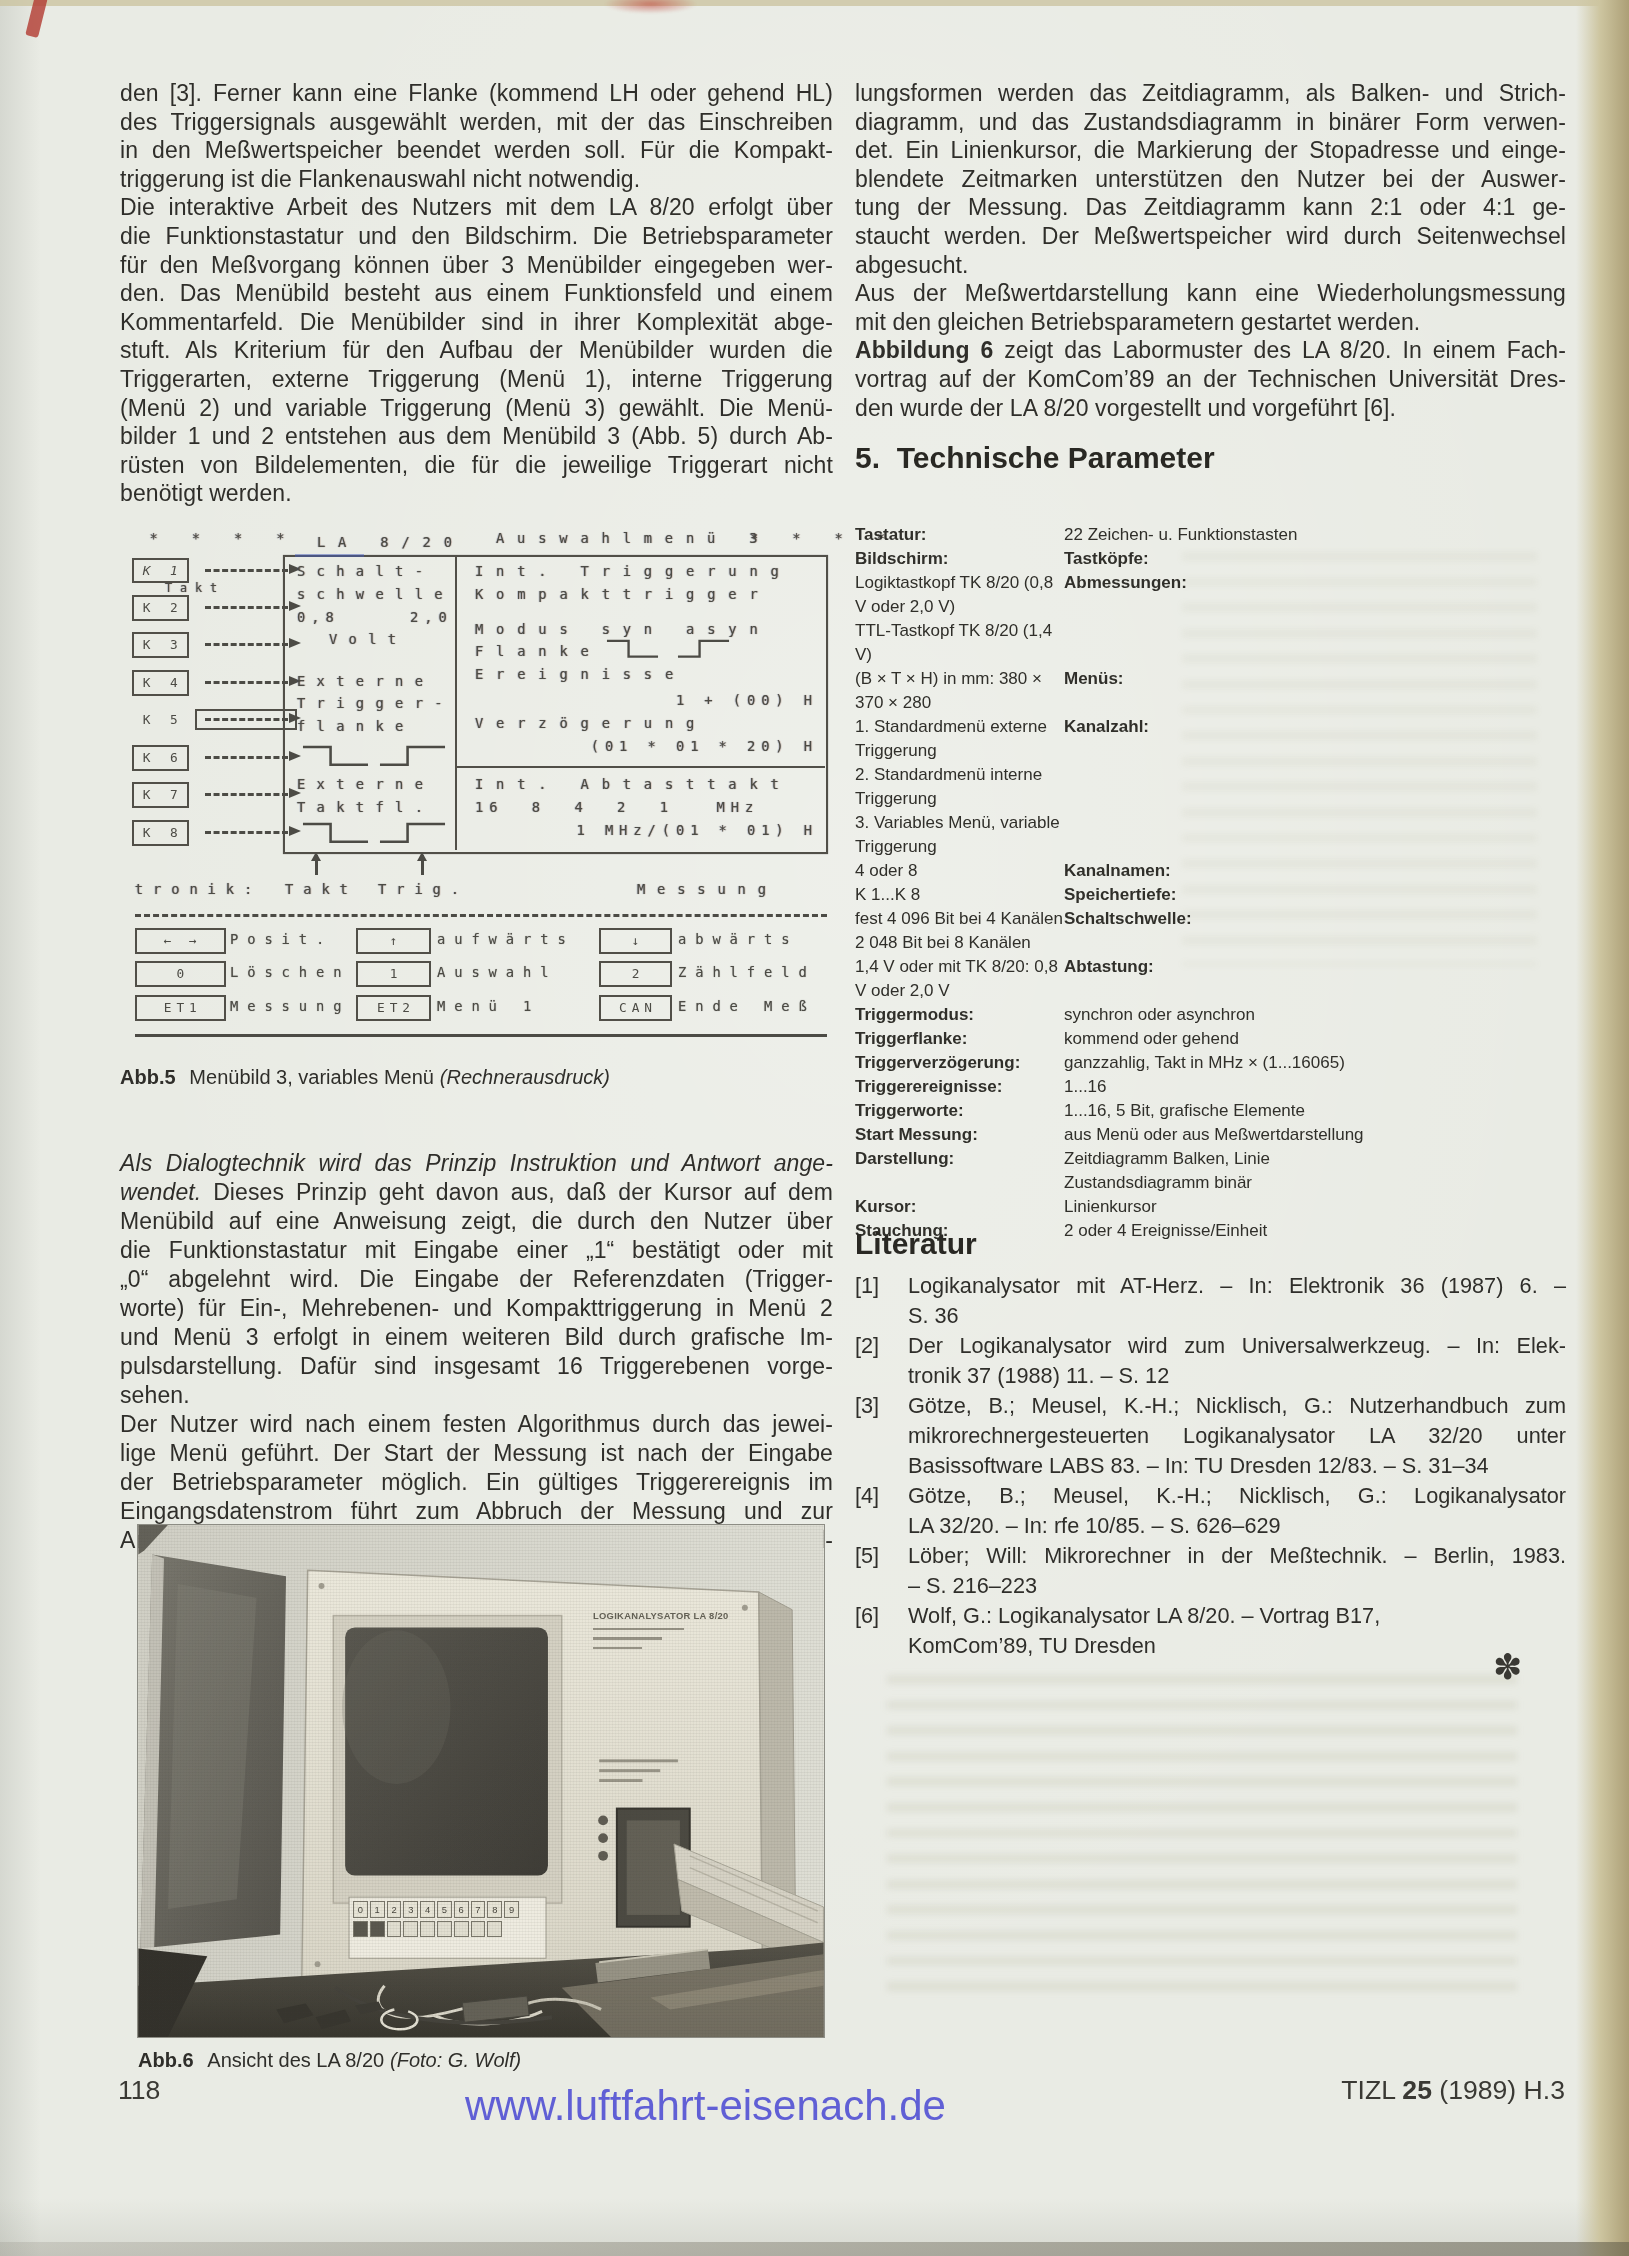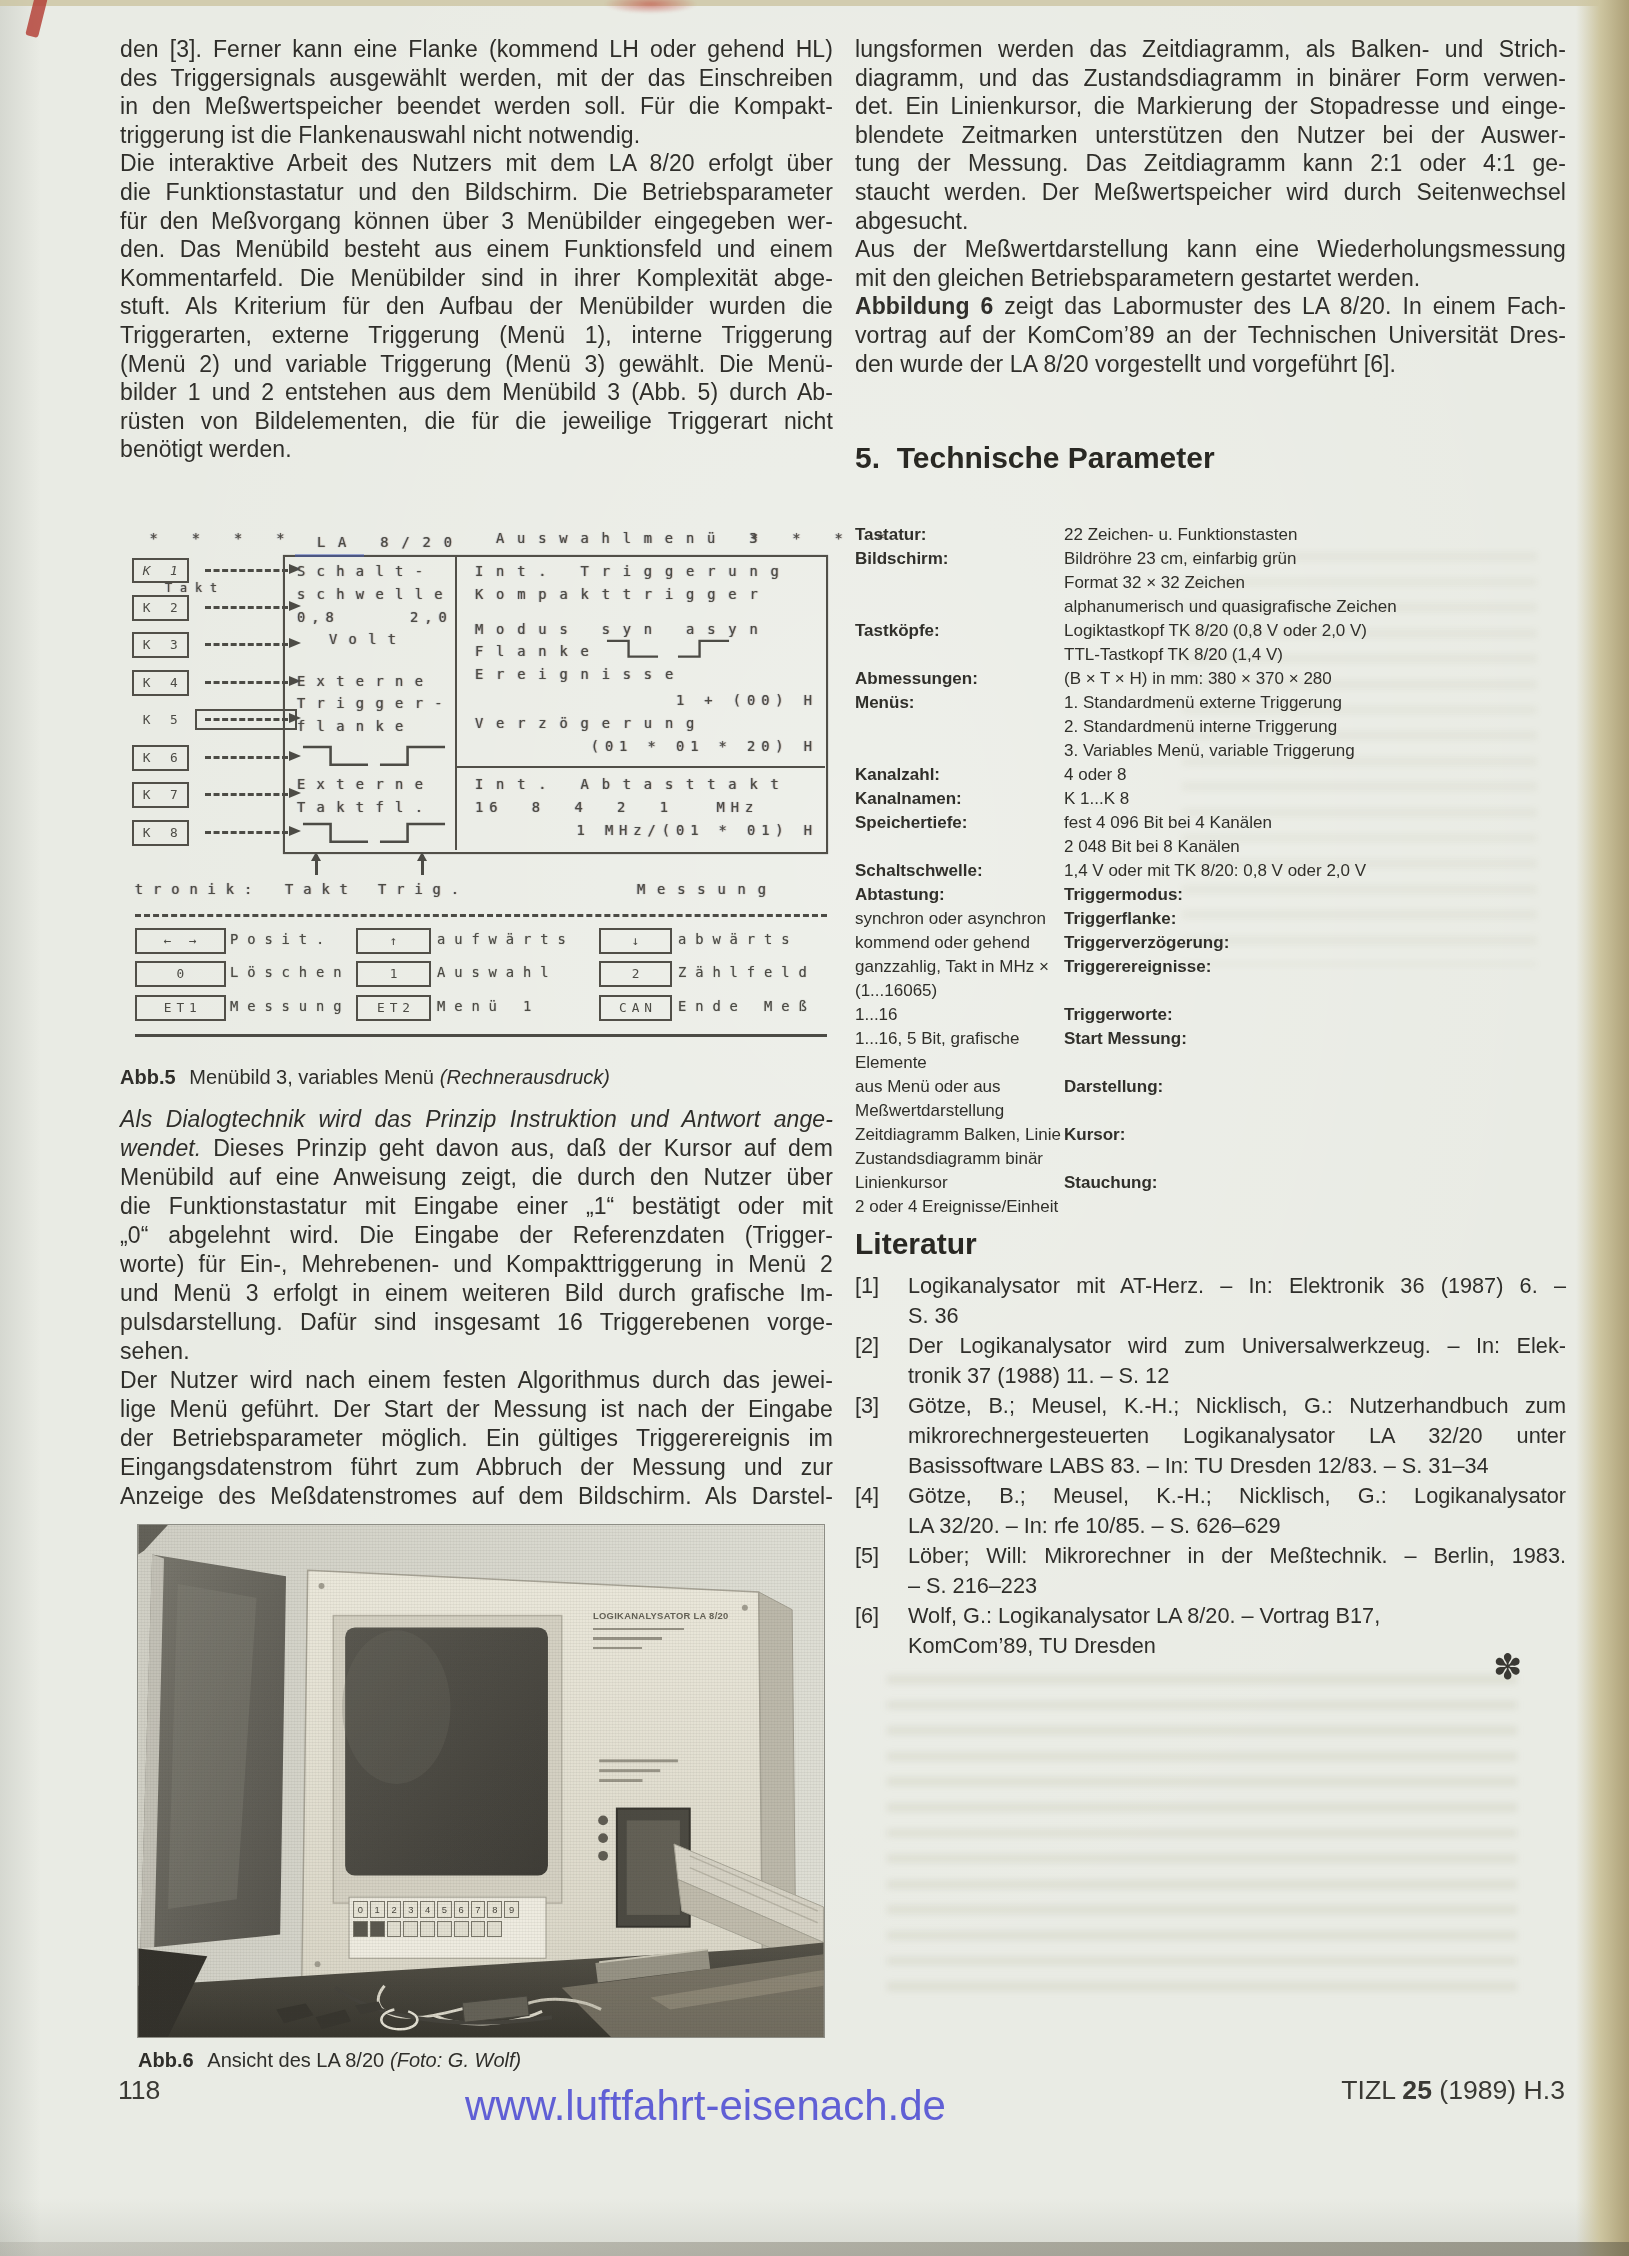--- a/index.html
+++ b/index.html
@@ -16,21 +16,21 @@
   .edge-top{position:absolute;top:0;left:0;width:100%;height:5.9px;background:#c9c19c;opacity:.75;}
   .edge-bottom{position:absolute;bottom:0;left:0;width:100%;height:14.8px;
     background:linear-gradient(90deg, rgba(120,115,100,.18), rgba(92,88,70,.55));}
   .mark-red1{position:absolute;left:29.6px;top:-3.9px;width:12.8px;height:41px;background:#b23a30;
     transform:rotate(14deg);opacity:.8;border-radius:3px;}
   .mark-red2{position:absolute;left:603px;top:-5.9px;width:95px;height:19.7px;border-radius:50%;
     background:radial-gradient(#c0443a, rgba(192,68,58,0) 70%);opacity:.6;filter:blur(1px);}
   .ghost{position:absolute;background:repeating-linear-gradient(180deg, rgba(148,146,108,.13) 0 8.9px, rgba(0,0,0,0) 8.9px 25.6px);
     filter:blur(3px);pointer-events:none;}
   
-  .para{position:absolute;width:713px;font-size:23px;line-height:28.6px;letter-spacing:0.1px;}
+  .para{position:absolute;width:713px;font-size:23px;line-height:28.6px;letter-spacing:0.1px;margin-top:44px;}
   .tl{white-space:normal;}
   .jl{text-align:justify;text-align-last:justify;}
   .it{font-style:italic;}
   .bd{font-weight:700;}
   
   .fig5{position:absolute;left:120px;top:530px;width:713px;height:514px;}
   .f5t{position:absolute;font-family:"DejaVu Sans Mono","Liberation Mono",monospace;font-size:13.8px;
     letter-spacing:12.8px;color:#4c4b45;white-space:pre;
     text-shadow:0 0 1px rgba(76,75,69,.65), 1px 0 0 rgba(165,62,40,.14), -1px 0 0 rgba(58,76,160,.16);}
   .f5t.lp{letter-spacing:11.3px;}
@@ -413,25 +413,20 @@
   </div>
 
   <div class="h2" style="left:855px;top:441px;">5.  Technische Parameter</div>
 
   <div class="params" id="params">
       <div class="plabel">Tastatur:</div>
       <div class="pvals">
         <div>22 Zeichen- u. Funktionstasten</div>
       </div>
       <div class="plabel">Bildschirm:</div>
-      <div class="pvals">
-        <div>Bildröhre 23 cm, einfarbig grün</div>
-        <div>Format 32 × 32 Zeichen</div>
-        <div>alphanumerisch und quasigrafische Zeichen</div>
-      </div>
       <div class="plabel">Tastköpfe:</div>
       <div class="pvals">
         <div>Logiktastkopf TK 8/20 (0,8 V oder 2,0 V)</div>
         <div>TTL-Tastkopf TK 8/20 (1,4 V)</div>
       </div>
       <div class="plabel">Abmessungen:</div>
       <div class="pvals">
         <div>(B × T × H) in mm: 380 × 370 × 280</div>
       </div>
       <div class="plabel">Menüs:</div>

